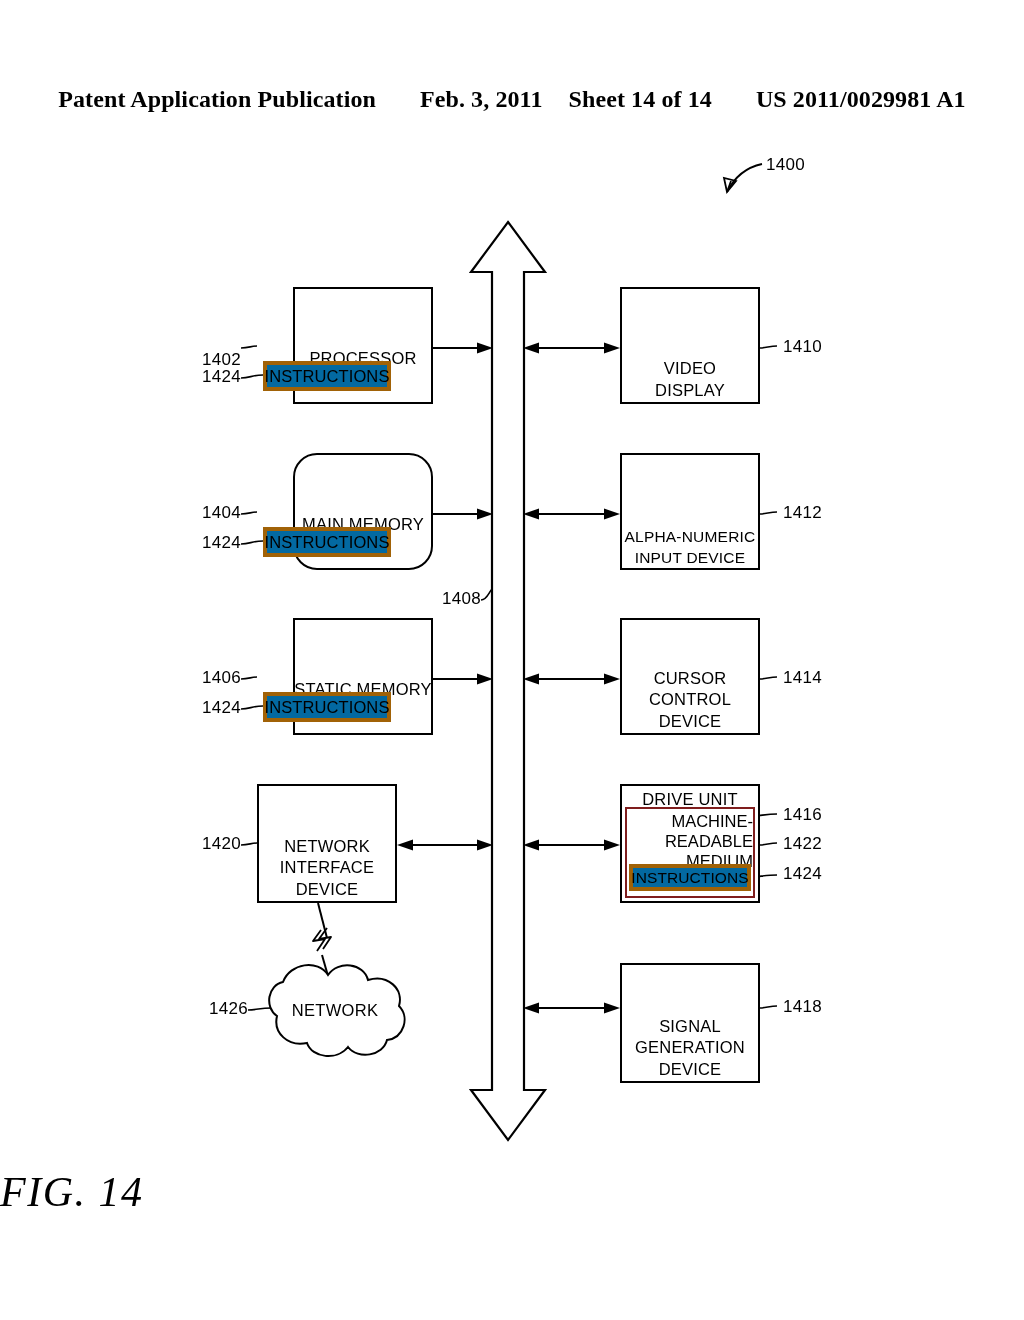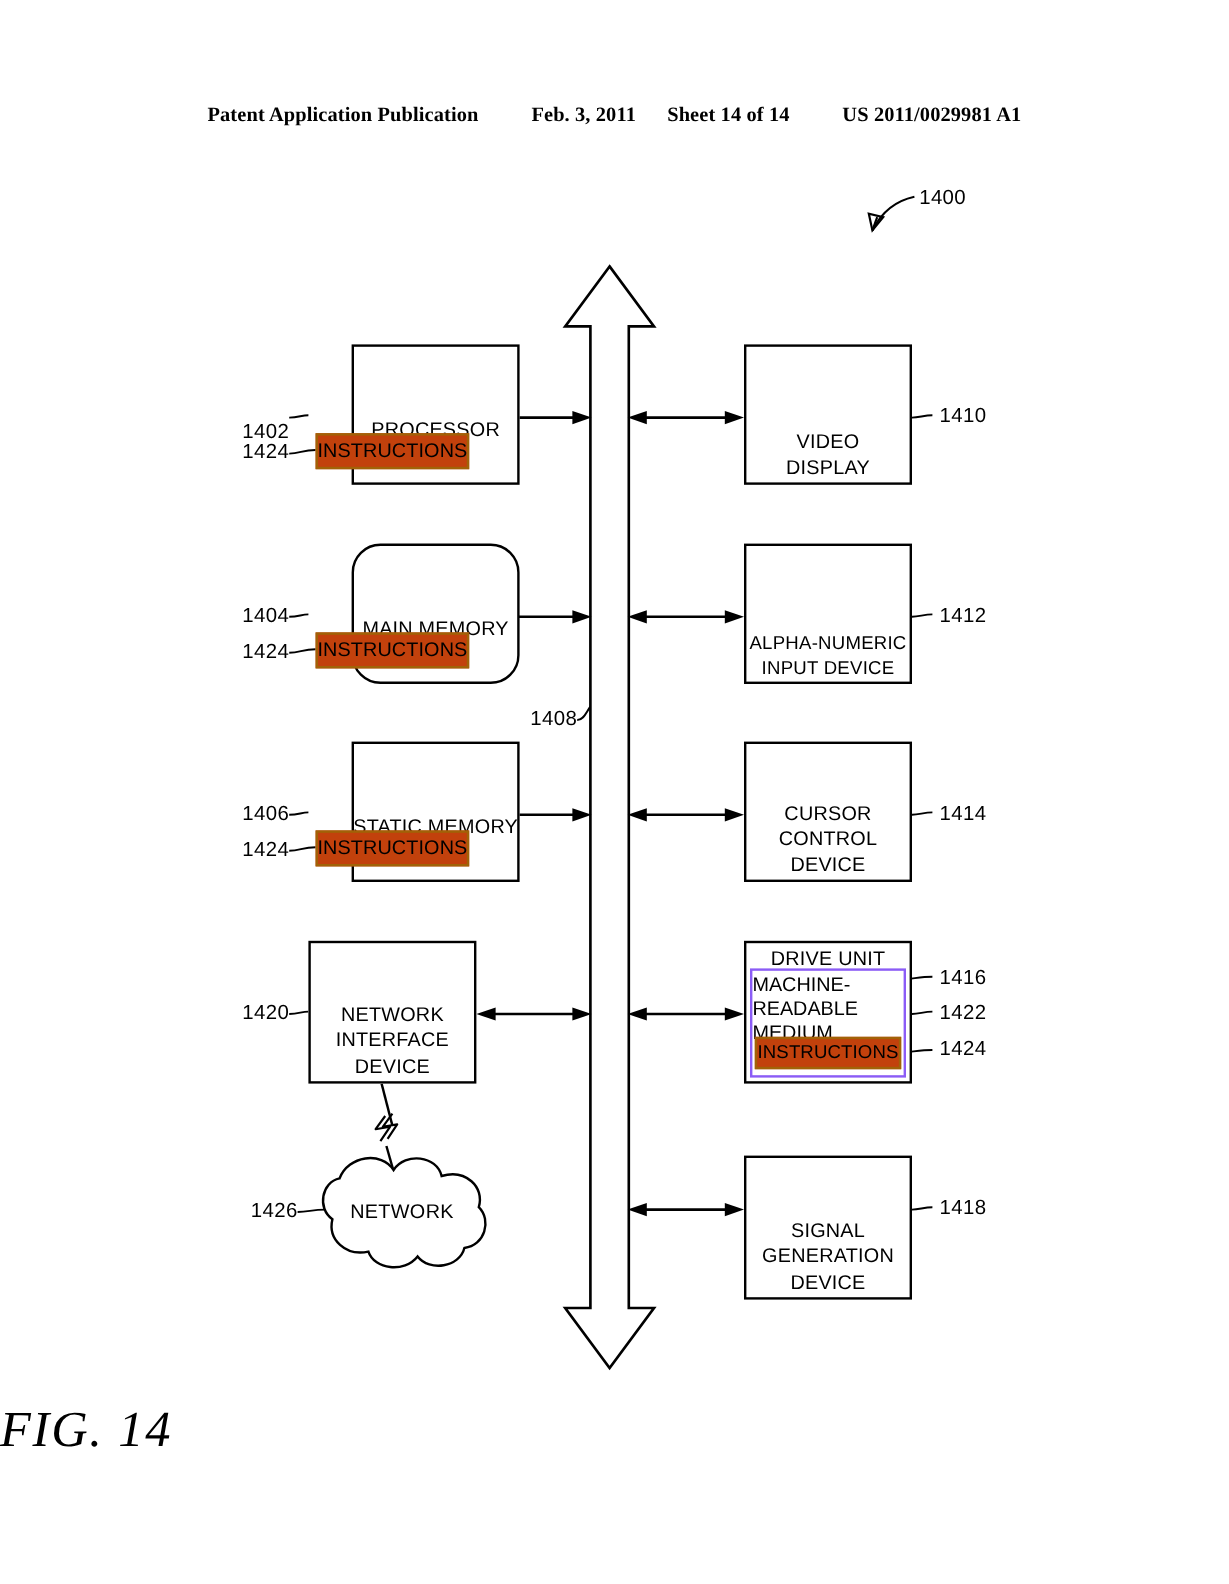--- a/index.html
+++ b/index.html
@@ -21,21 +21,21 @@
     position: absolute;
     left: 0;
     top: 86px;
     width: 1024px;
     height: 26px;
     display: flex;
     justify-content: center;
     align-items: baseline;
     font-family: "Liberation Serif", serif;
     font-weight: bold;
-    font-size: 17px;
+    font-size: 24px;
     letter-spacing: 0.1px;
     white-space: nowrap;
   }
   #header .h-seg { display: inline-block; }
   #header .gap-lg { width: 44px; display: inline-block; }
   #header .gap-md { width: 26px; display: inline-block; }
 
   
   #figure {
     position: absolute;
@@ -70,40 +70,40 @@
     display: block;
   }
   
   .blk.mem {
     justify-content: center;
     padding-top: 26px;
     margin-left: 36px;
   }
   .instr {
     position: absolute;
-    border: 2px solid #a16207;
+    border: 4px solid #a16207;
     box-sizing: border-box;
-    background: #c2410c;
+    background: #0369a1;
     display: flex;
     align-items: center;
     justify-content: center;
     font-size: 16.5px;
     letter-spacing: 0.1px;
     white-space: nowrap;
   }
 
   
   .nest-mid {
     position: absolute;
-    border: 2px solid #8b5cf6;
+    border: 2px solid #7f1d1d;
     box-sizing: border-box;
     background: #fff;
     display: flex;
     flex-direction: column;
-    align-items: flex-start;
+    align-items: flex-end;
     justify-content: flex-start;
     padding-top: 2px;
     font-size: 16.5px;
     line-height: 1.22;
     white-space: nowrap;
   }
 
   
   .ref {
     position: absolute;

